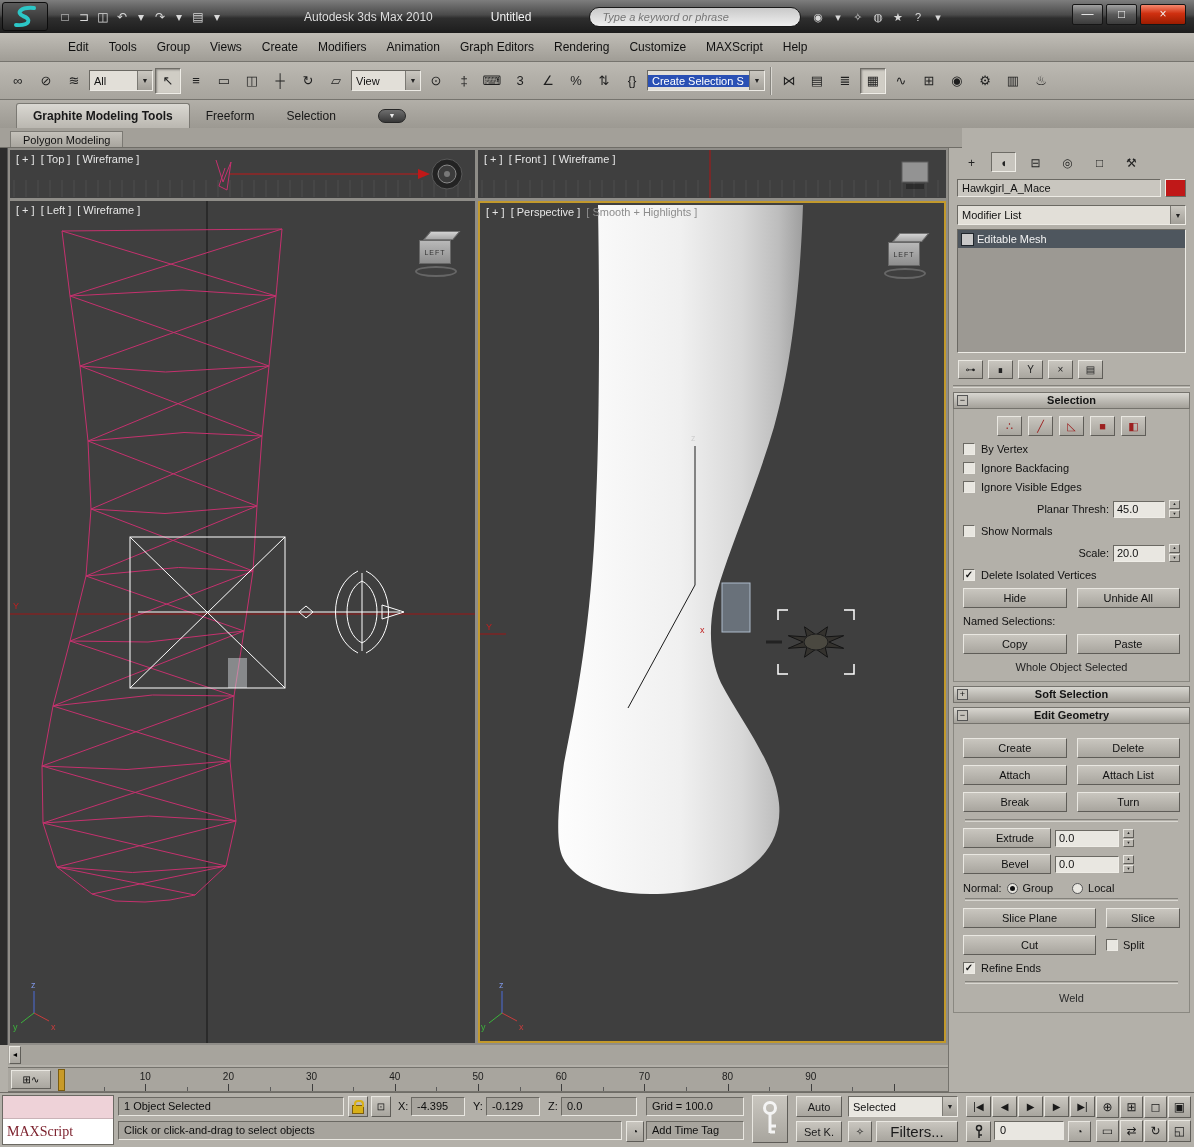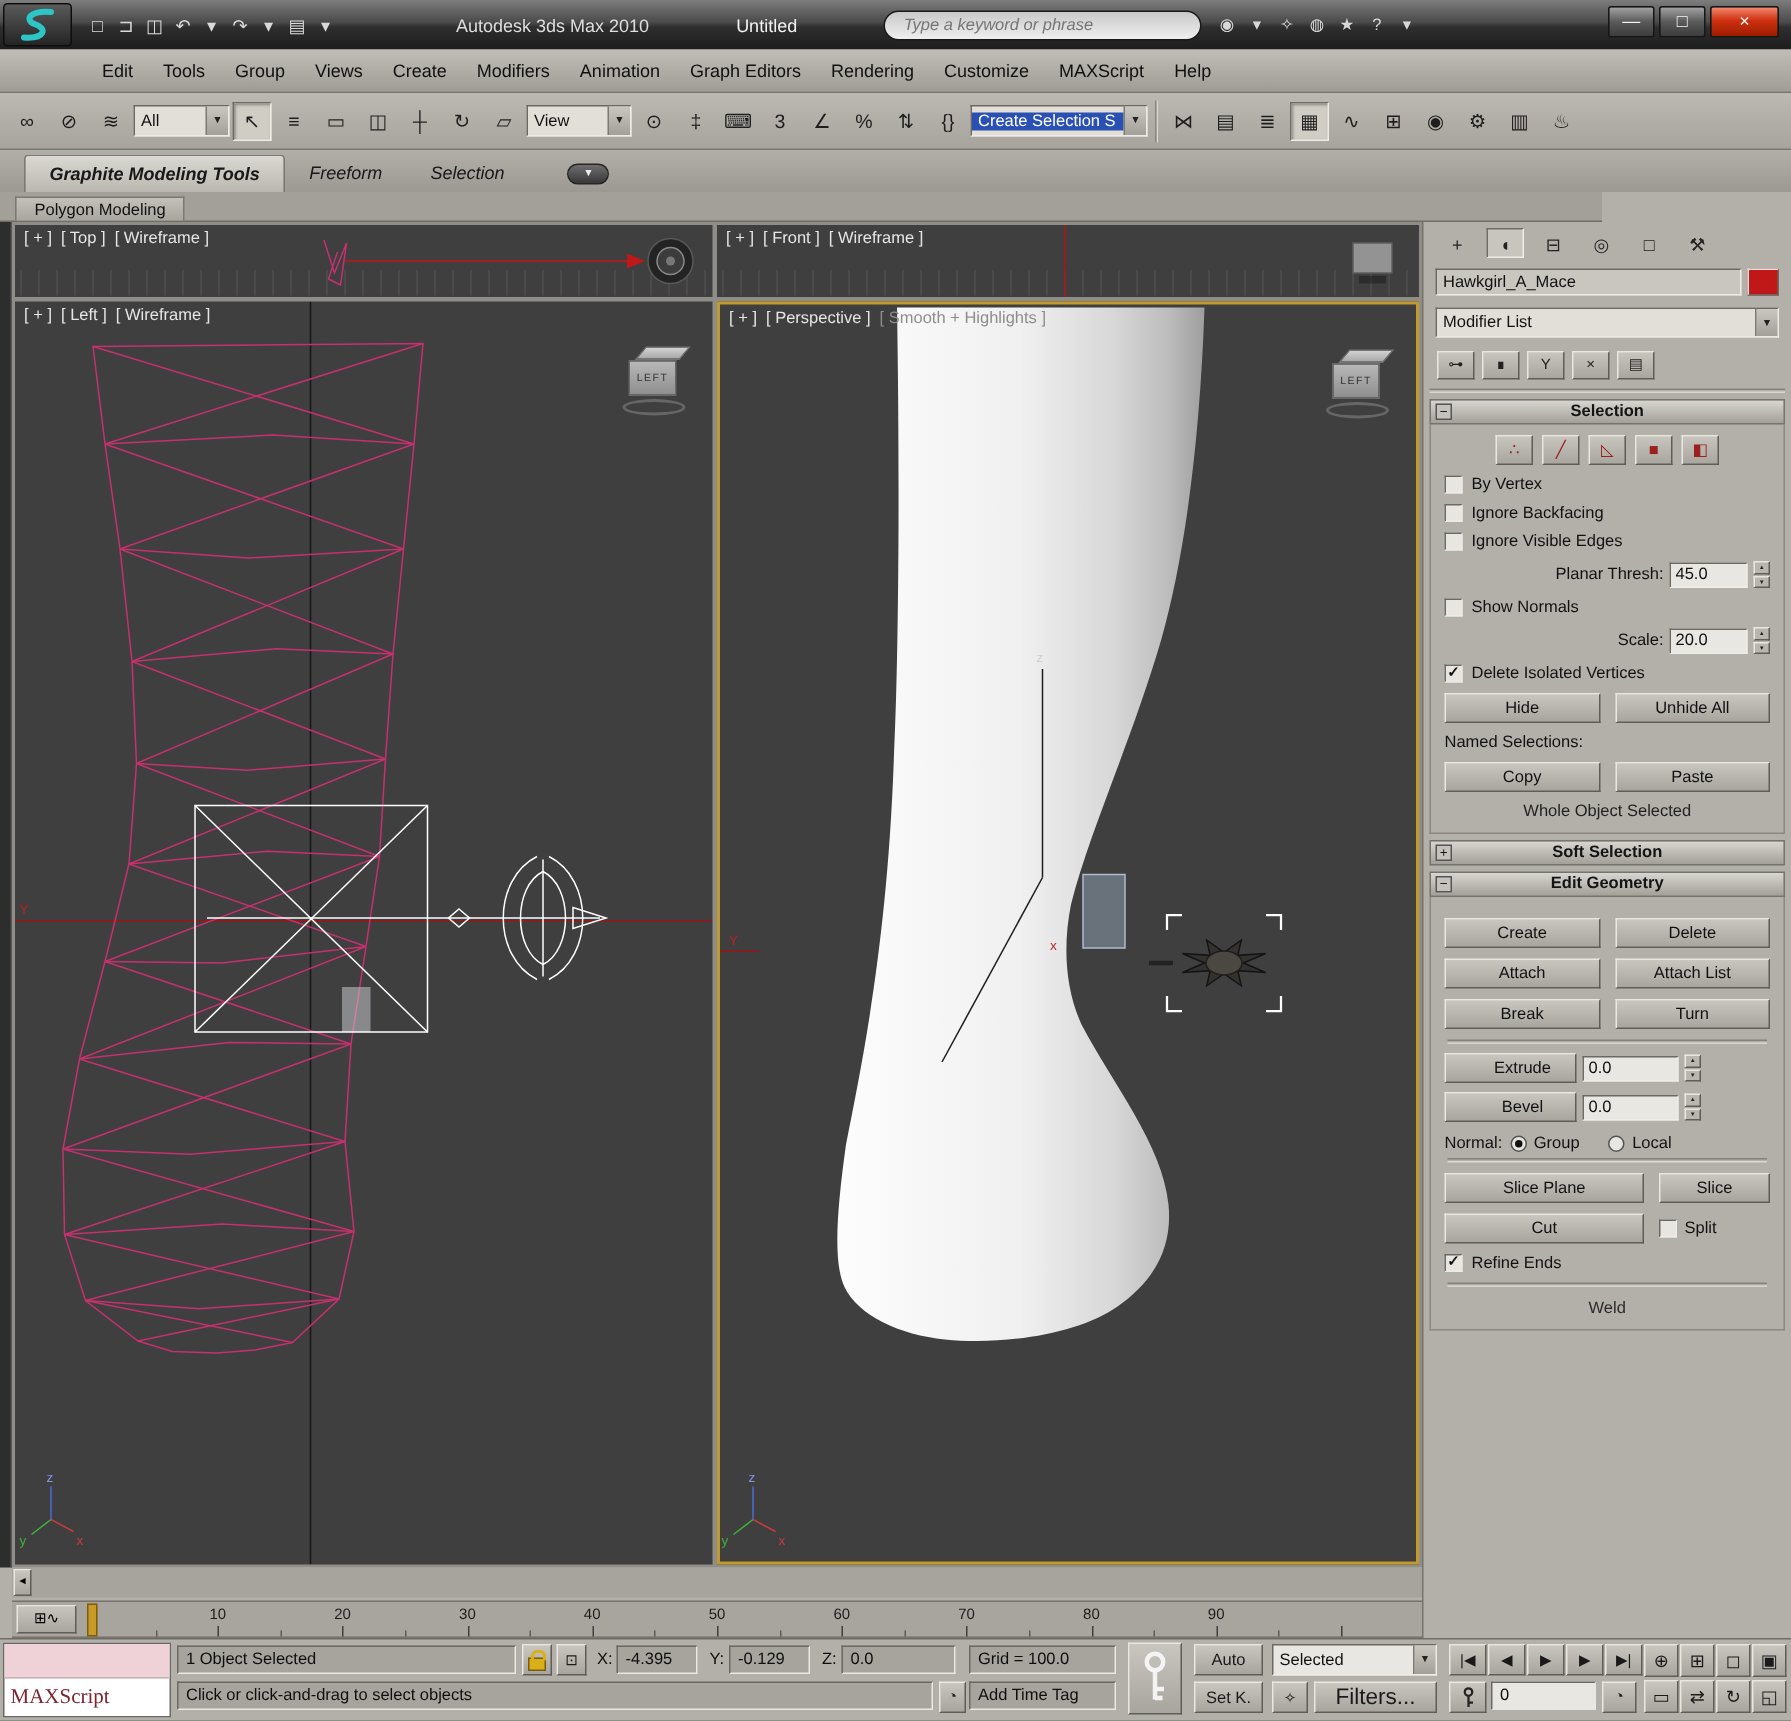--- a/index.html
+++ b/index.html
@@ -56,21 +56,21 @@
   .w-all{width:64px;} .w-view{width:70px;} .w-sel{width:118px;}
 
   
   #ribbon-tabs{position:absolute;left:0;top:100px;width:1194px;height:28px;
     background:linear-gradient(#b2afa8,#9c9992);display:flex;align-items:flex-end;padding-left:16px;}
   .rtab{padding:5px 16px;font-size:12px;color:#181818;}
   .rtab.active{background:linear-gradient(#dad8d2,#bab7b0);border:1px solid #7b7973;border-bottom:none;
     border-radius:3px 3px 0 0;font-weight:bold;}
   .ribbon-min{margin:0 0 5px 26px;width:28px;height:14px;background:linear-gradient(#6e6e6e,#383838);
     border:1px solid #262626;border-radius:7px;color:#ececec;font-size:7px;line-height:12px;text-align:center;}
-  #ribbon-panel{position:absolute;left:0;top:128px;width:1068px;height:20px;background:#a3a099;
+  #ribbon-panel{position:absolute;left:0;top:128px;width:962px;height:20px;background:#a3a099;
     border-bottom:1px solid #6f6d67;}
   .ptab{position:absolute;left:10px;top:3px;padding:2px 12px 1px;background:linear-gradient(#c4c1ba,#a8a59e);
     border:1px solid #7b7973;border-bottom:none;font-size:11px;}
 
   
   #leftstrip{position:absolute;left:0;top:148px;width:8px;height:897px;background:#2d2d2d;border-right:1px solid #565656;}
   #viewports{position:absolute;left:8px;top:148px;width:940px;height:897px;background:#8f8d88;}
   .vp{position:absolute;background:#3f3f3f;overflow:hidden;}
   #vp-top{left:2px;top:2px;width:465px;height:48px;}
   #vp-front{left:470px;top:2px;width:468px;height:48px;}
@@ -284,21 +284,21 @@
         <button class="tbtn">∿</button>
         <button class="tbtn">⊞</button>
         <button class="tbtn">◉</button>
         <button class="tbtn">⚙</button>
         <button class="tbtn">▥</button>
         <button class="tbtn">♨</button>
       </div>
   </div>
 
   <div id="ribbon-tabs">
-    <div style="display:flex;font-style:italic;">
+    <div style="display:flex;align-items:flex-end;">
 
     <span class="rtab active">Graphite Modeling Tools</span>
         <span class="rtab">Freeform</span>
         <span class="rtab">Selection</span>
       </div>
     <button class="ribbon-min">▼</button>
   </div>
   <div id="ribbon-panel">
     <span class="ptab">Polygon Modeling</span>
   </div>
@@ -538,20 +538,24 @@
         <button class="cptab">⚒</button>
       </div>
     <div class="cp-name-row">
       <div class="cp-name">Hawkgirl_A_Mace</div>
       <div class="cp-swatch" id="obj-swatch" style="background: rgb(192, 24, 24);"></div>
     </div>
     <div class="combo cp-modlist">
       <span class="val">Modifier List</span>
       <span class="arrow modarrow">▼</span>
     </div>
+    <div class="cp-stack">
+
+    <div class="stack-item active">Editable Mesh</div>
+      </div>
     <div class="cp-stackbtns">
 
     <button class="sbtn">⊶</button>
         <button class="sbtn">∎</button>
         <button class="sbtn">Y</button>
         <button class="sbtn">×</button>
         <button class="sbtn">▤</button>
       </div>
     <div class="cp-div"></div>
 

